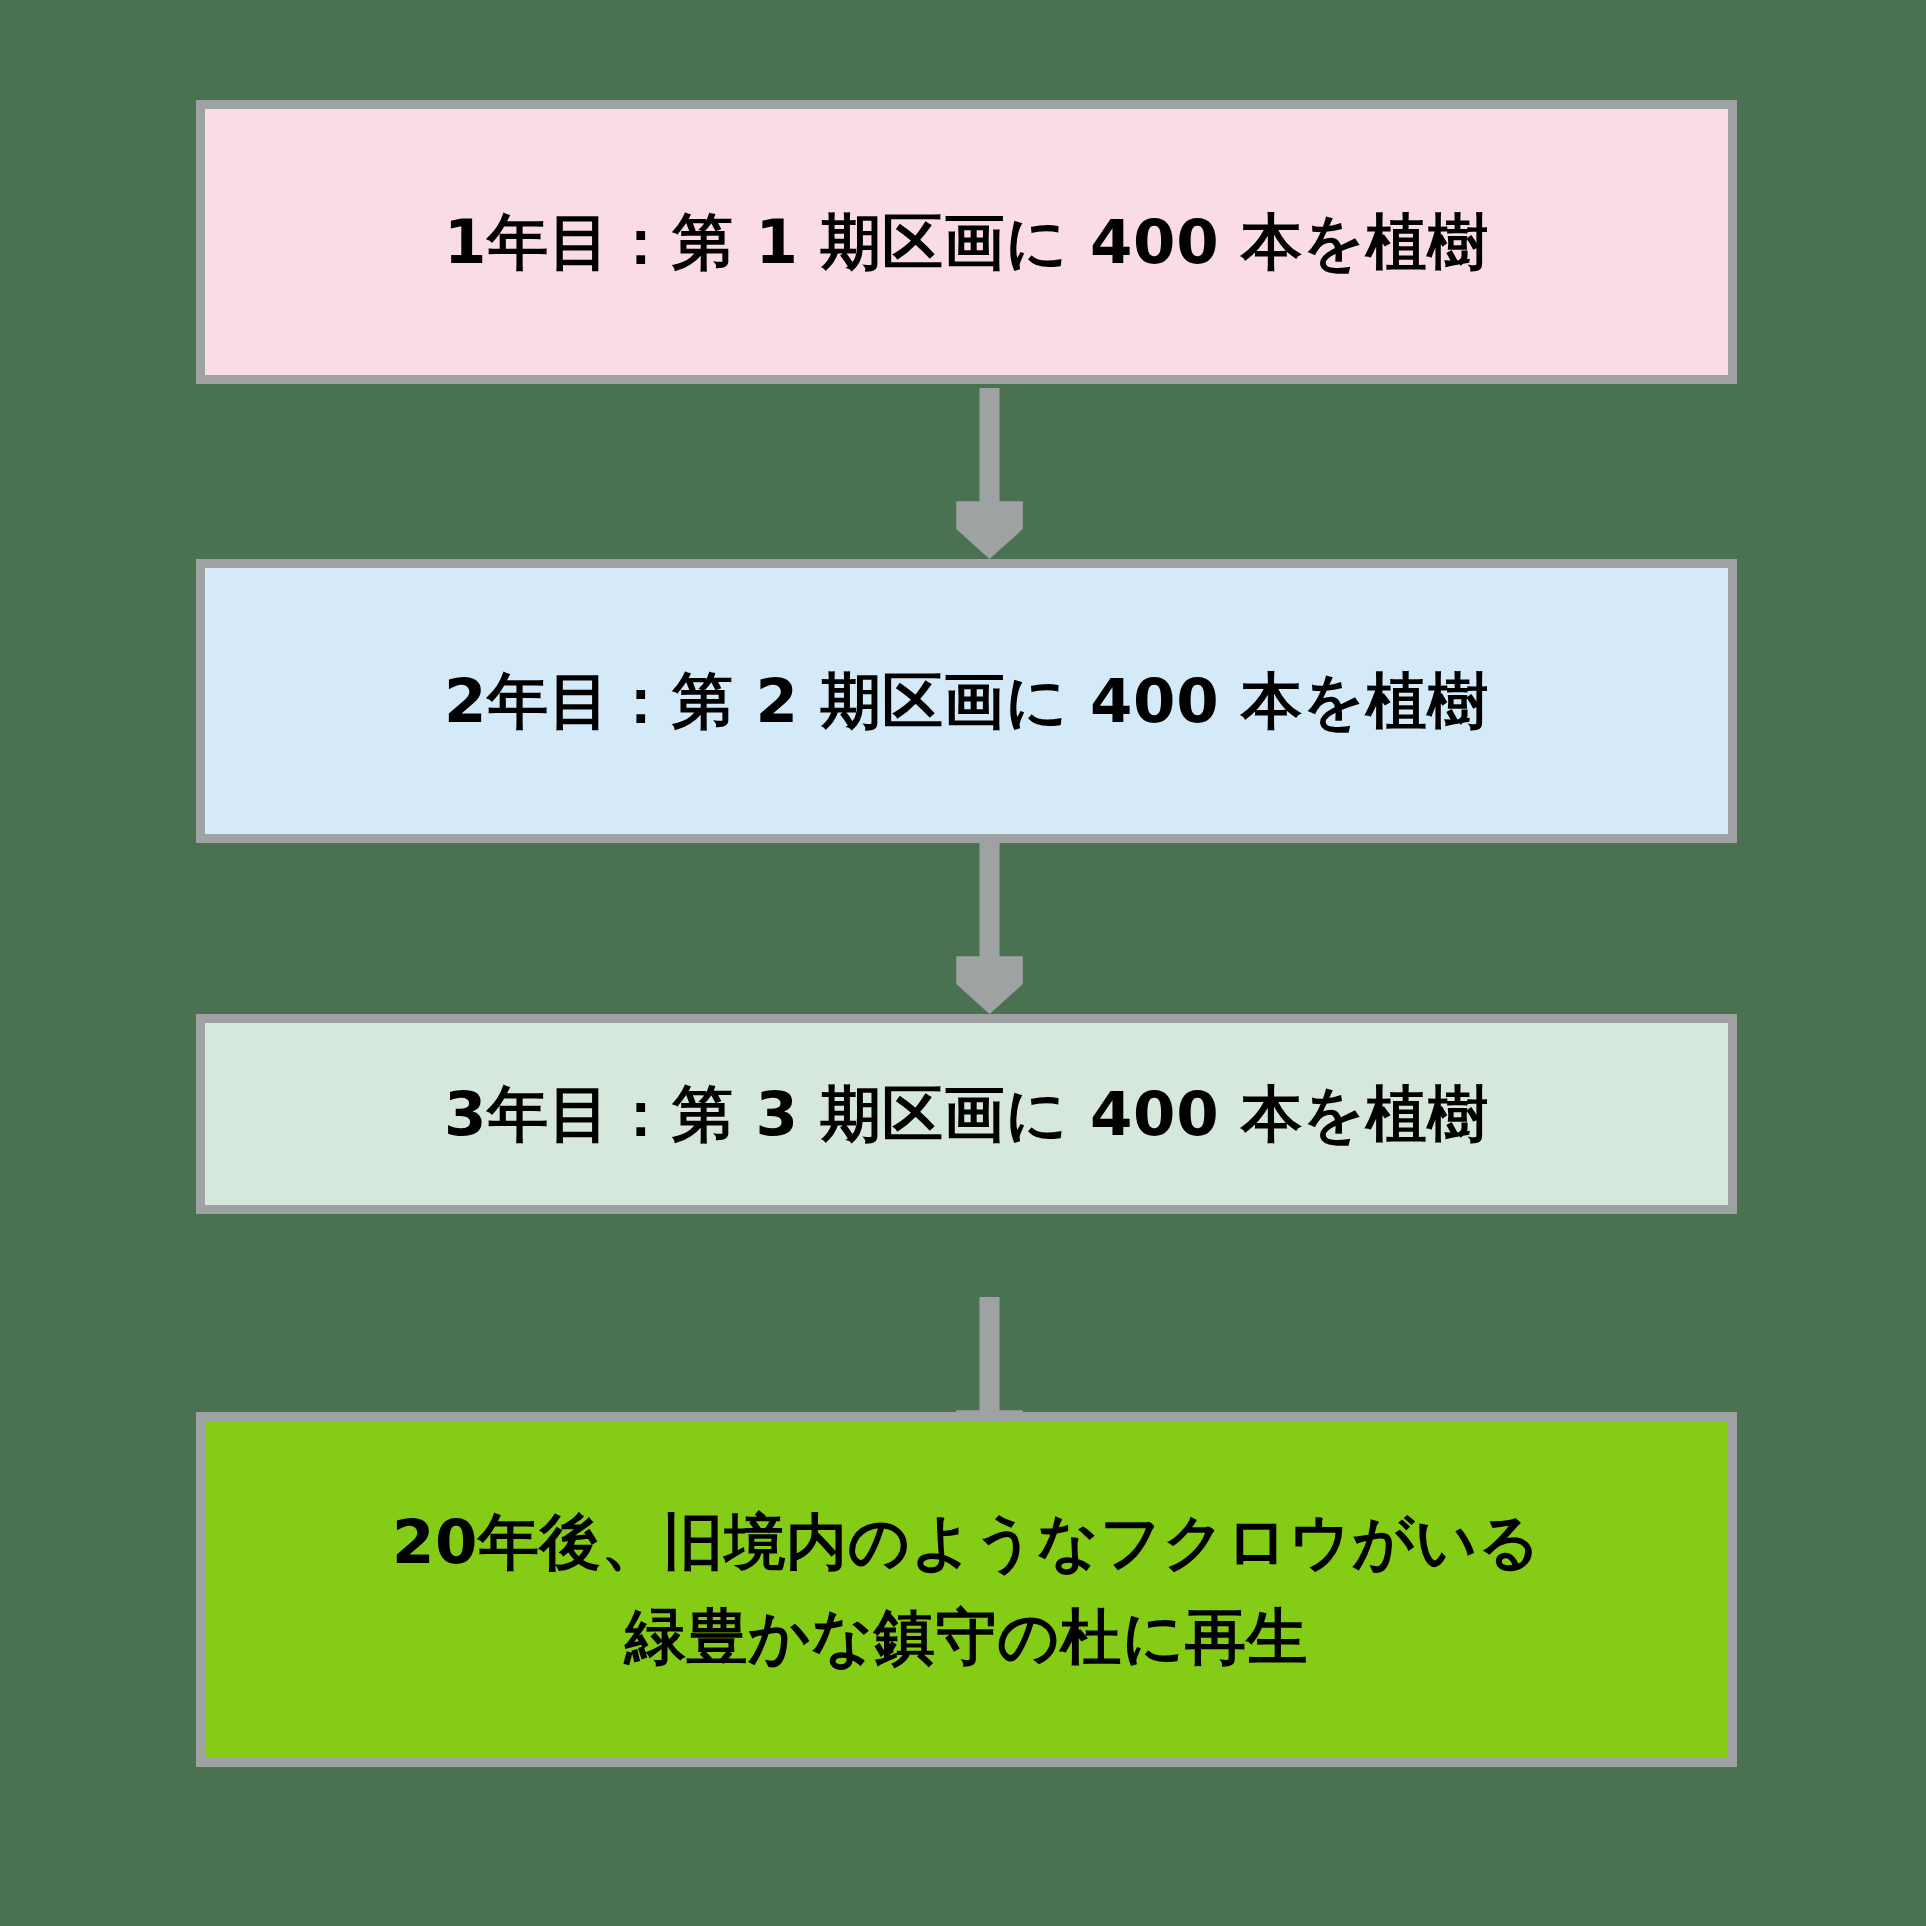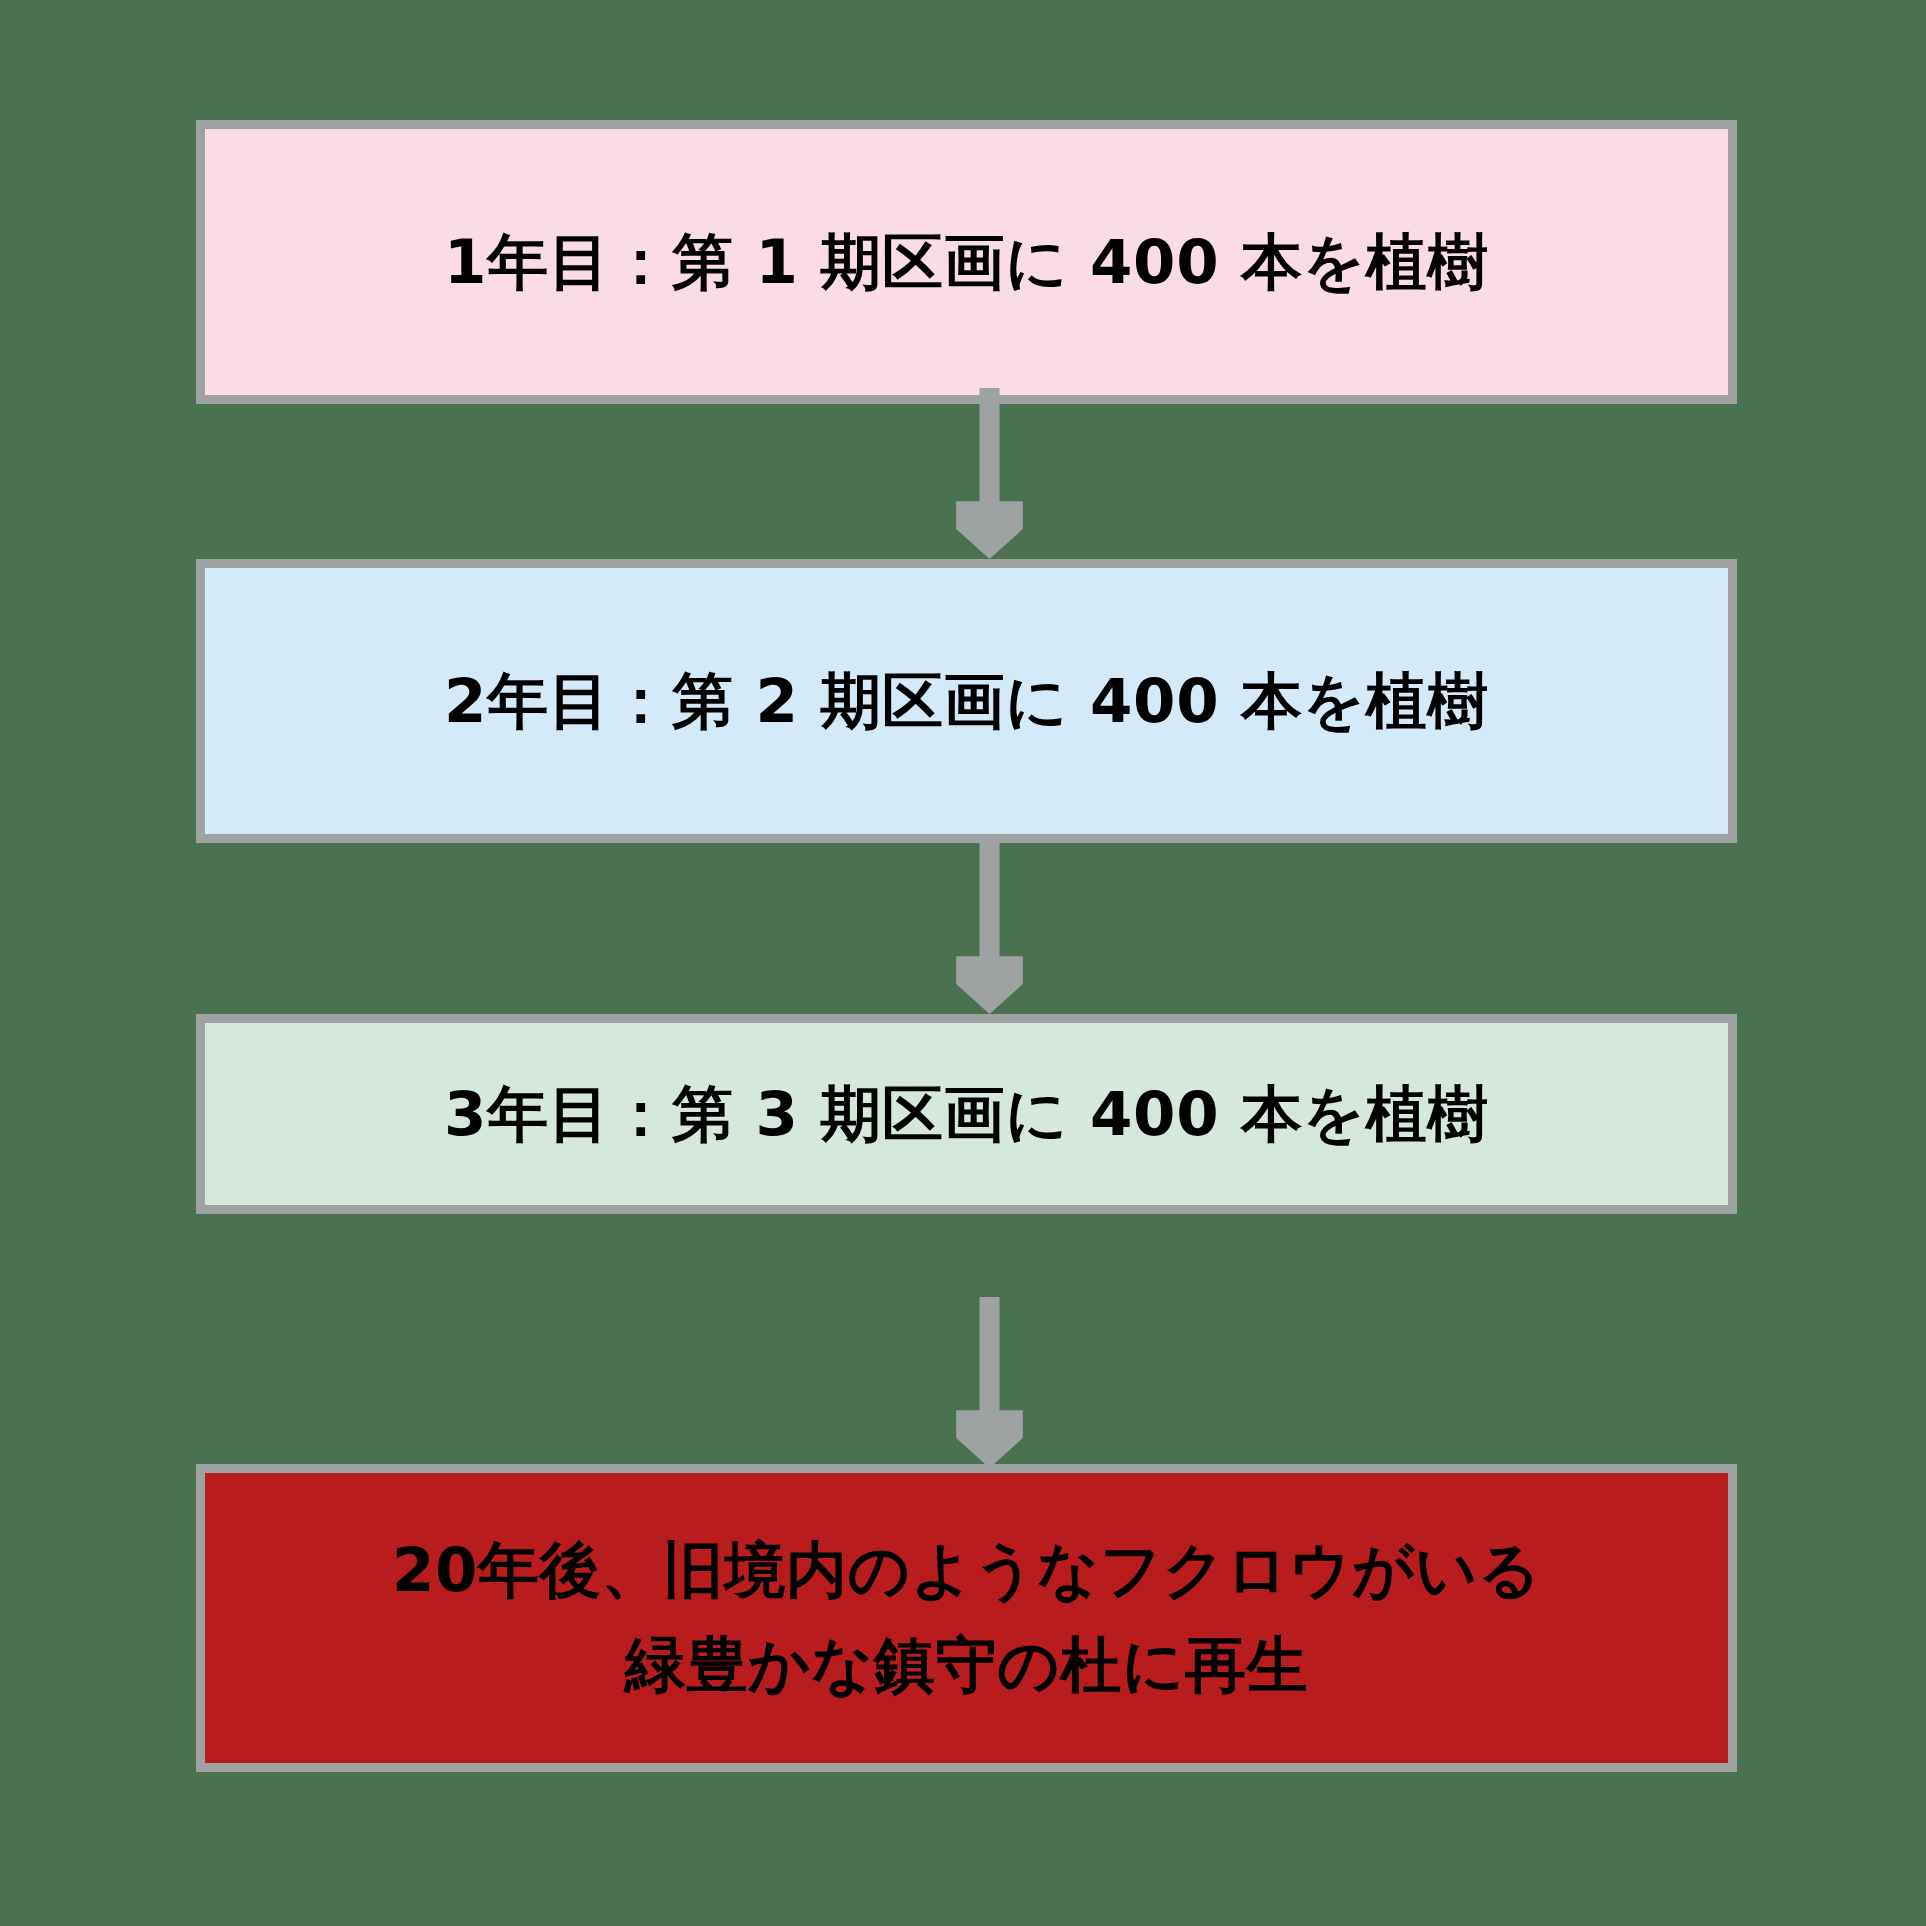--- a/index.html
+++ b/index.html
@@ -36,24 +36,24 @@
   .node-label {
     color: #000000;
     font-weight: 700;
     font-size: 61px;
     line-height: 1.55;
     letter-spacing: 0.01em;
     white-space: pre-line;
     padding: 0 26px;
   }
 
-  #node-1 { top: 120px;  height: 284px; background: #f9dce7; }
+  #node-1 { top: 100px;  height: 284px; background: #f9dce7; }
   #node-2 { top: 559px; height: 284px; background: #d4eaf8; justify-content: center; }
   #node-3 { top: 1014px; height: 200px; background: #d6e8dc; }
-  #node-4 { top: 1464px; height: 308px; background: #b91c1c; }
+  #node-4 { top: 1412px; height: 355px; background: #84cc16; }
 
   .connector {
     position: absolute;
     left: 934px;
     width: 111px;
   }
   .connector svg { display: block; width: 100%; height: 100%; }
 
   #connector-1 { top: 388px;  height: 171px; }
   #connector-2 { top: 843px; height: 171px; }

